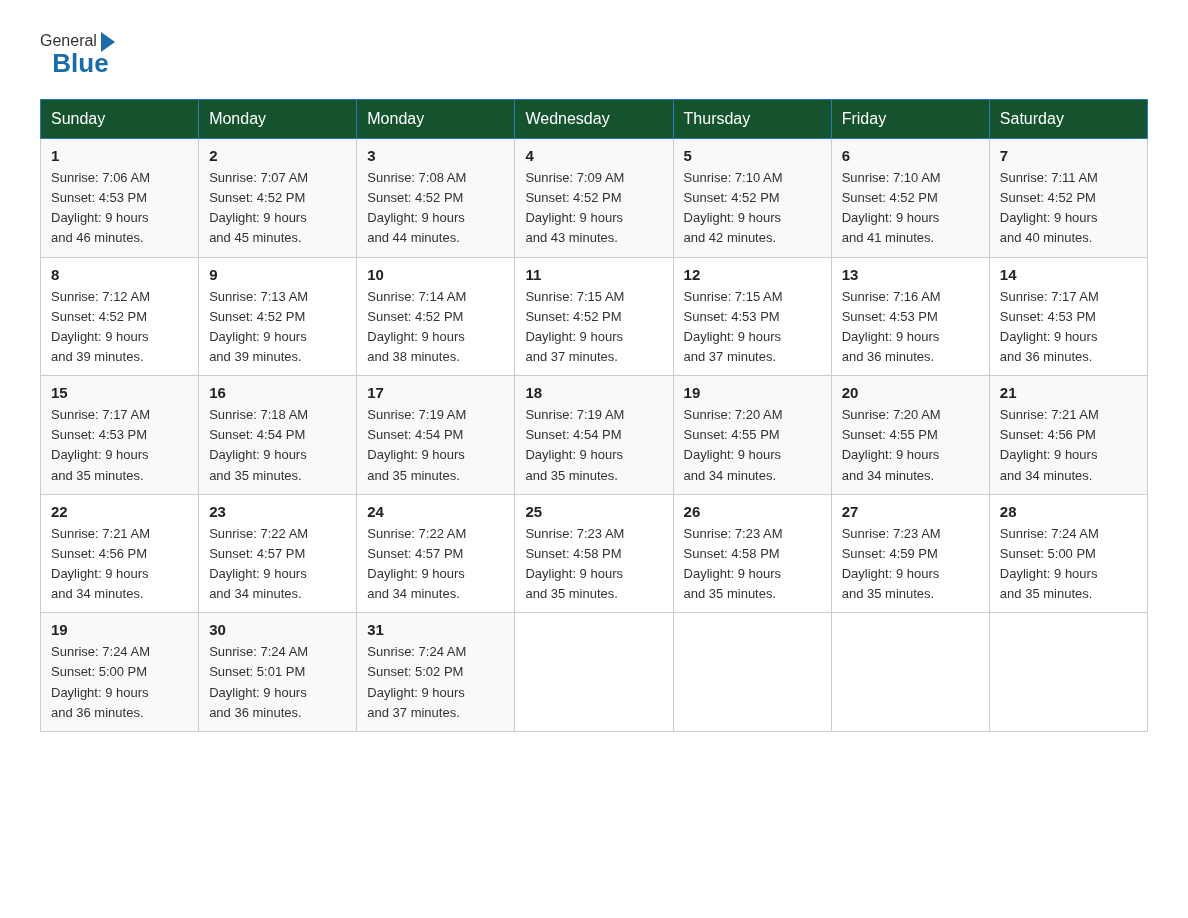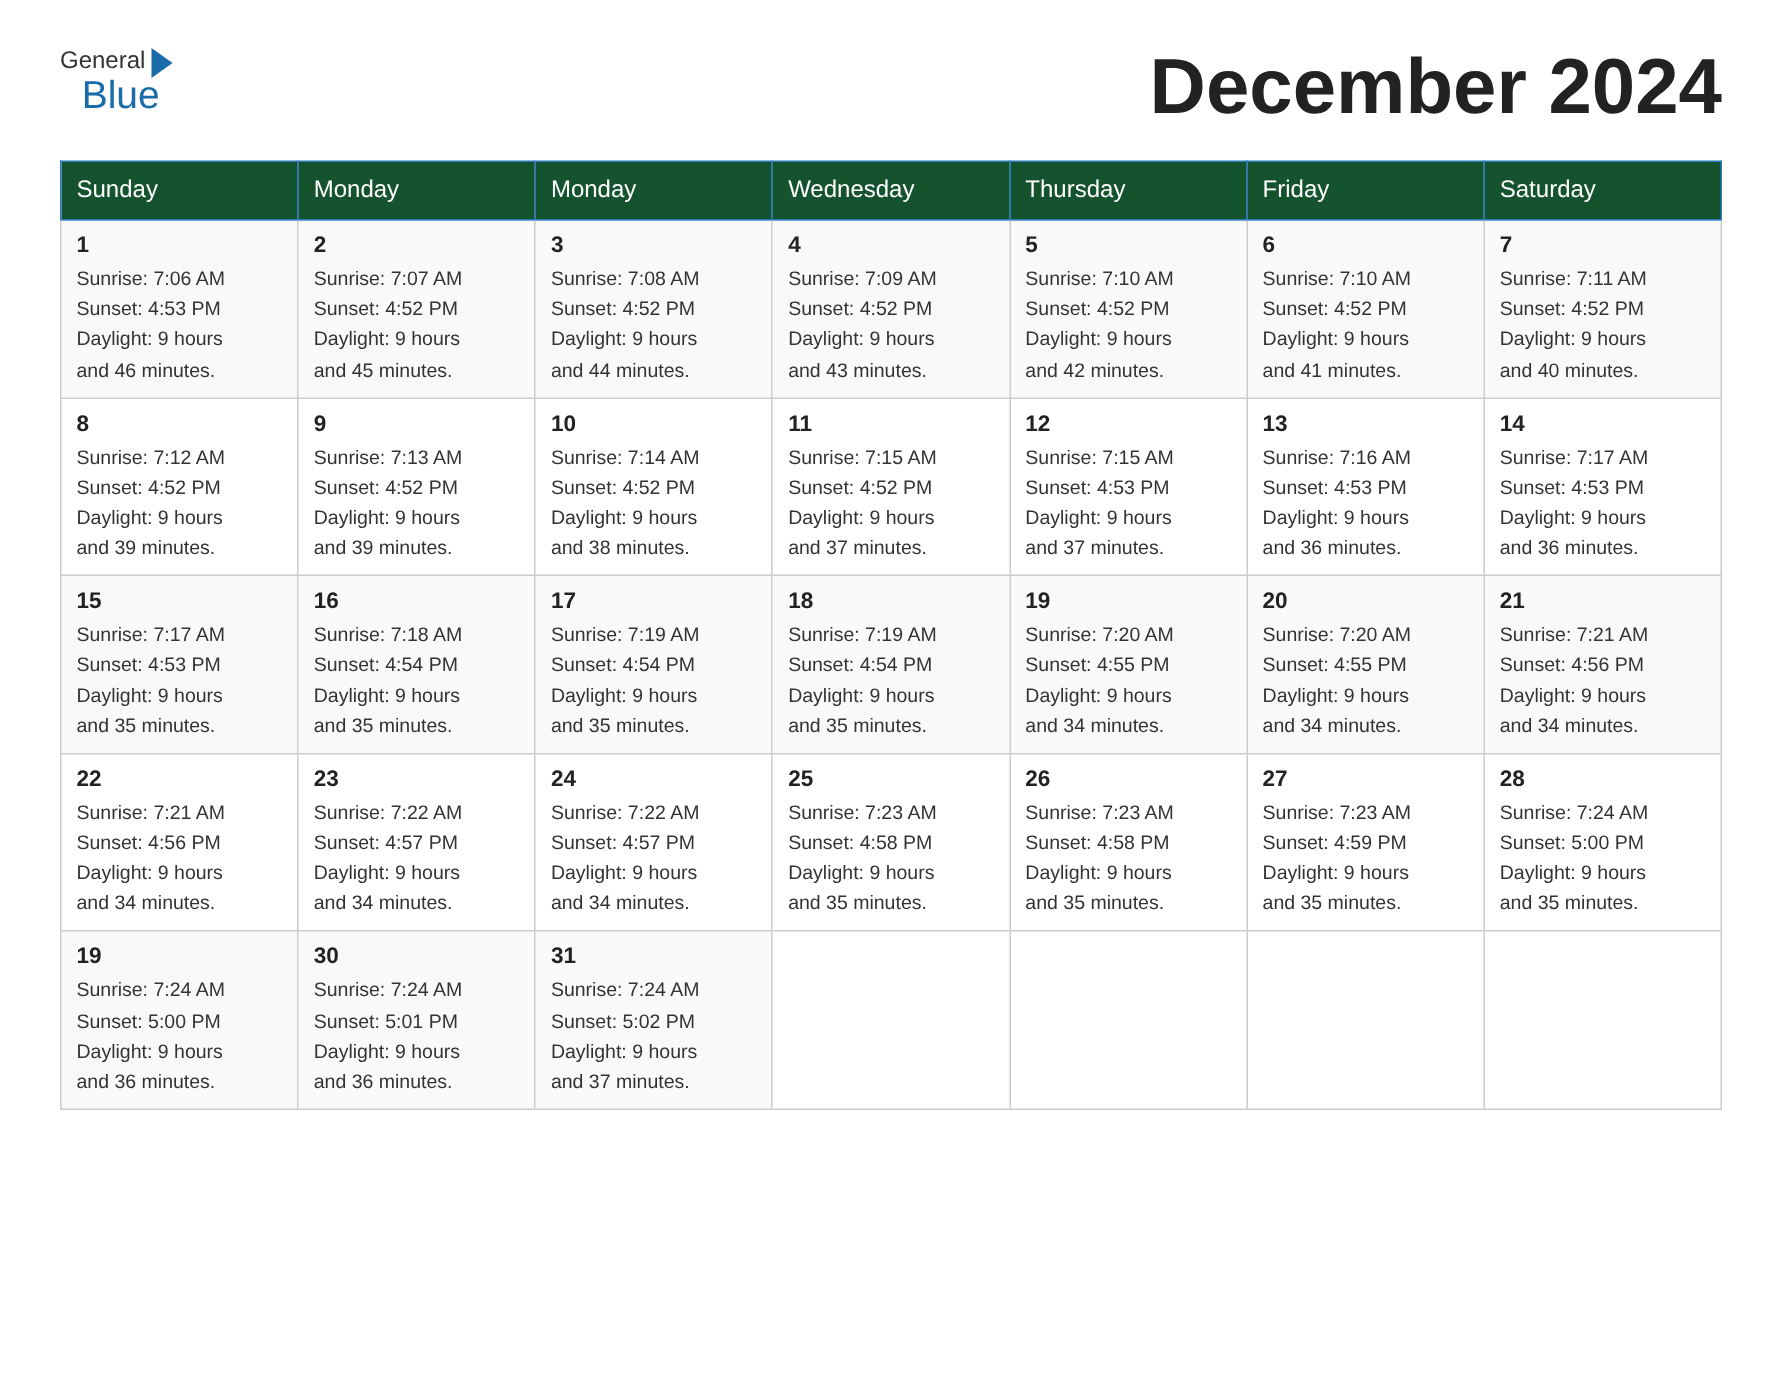--- a/index.html
+++ b/index.html
@@ -26,21 +26,21 @@
       width: 0; height: 0;
       border-left: 14px solid #1a6ca8;
       border-top: 10px solid transparent;
       border-bottom: 10px solid transparent;
       margin-left: 4px;
       margin-top: 2px;
     }
     .logo-blue-line {
       color: #1a6ca8;
       font-size: 26px;
-      font-weight: normal;
+      font-weight: bold;
       margin-top: -8px;
       margin-left: 4px;
     }
     .title-section {
       text-align: right;
     }
     .month-title {
       font-size: 52px;
       font-weight: bold;
       color: #222;
@@ -109,21 +109,20 @@
   <div class="logo">
     <div class="logo-top-row">
       <span class="logo-general">General</span>
       <div class="logo-arrow"></div>
     </div>
     <div class="logo-bottom-row">
       <span class="logo-blue-line">Blue</span>
     </div>
   </div>
   <div class="title-section">
-    <div class="month-title">December 2024</div>
   </div>
 </div>
 
 <table>
   <thead>
     <tr>
     <th>Sunday</th>
         <th>Monday</th>
         <th>Monday</th>
         <th>Wednesday</th>

